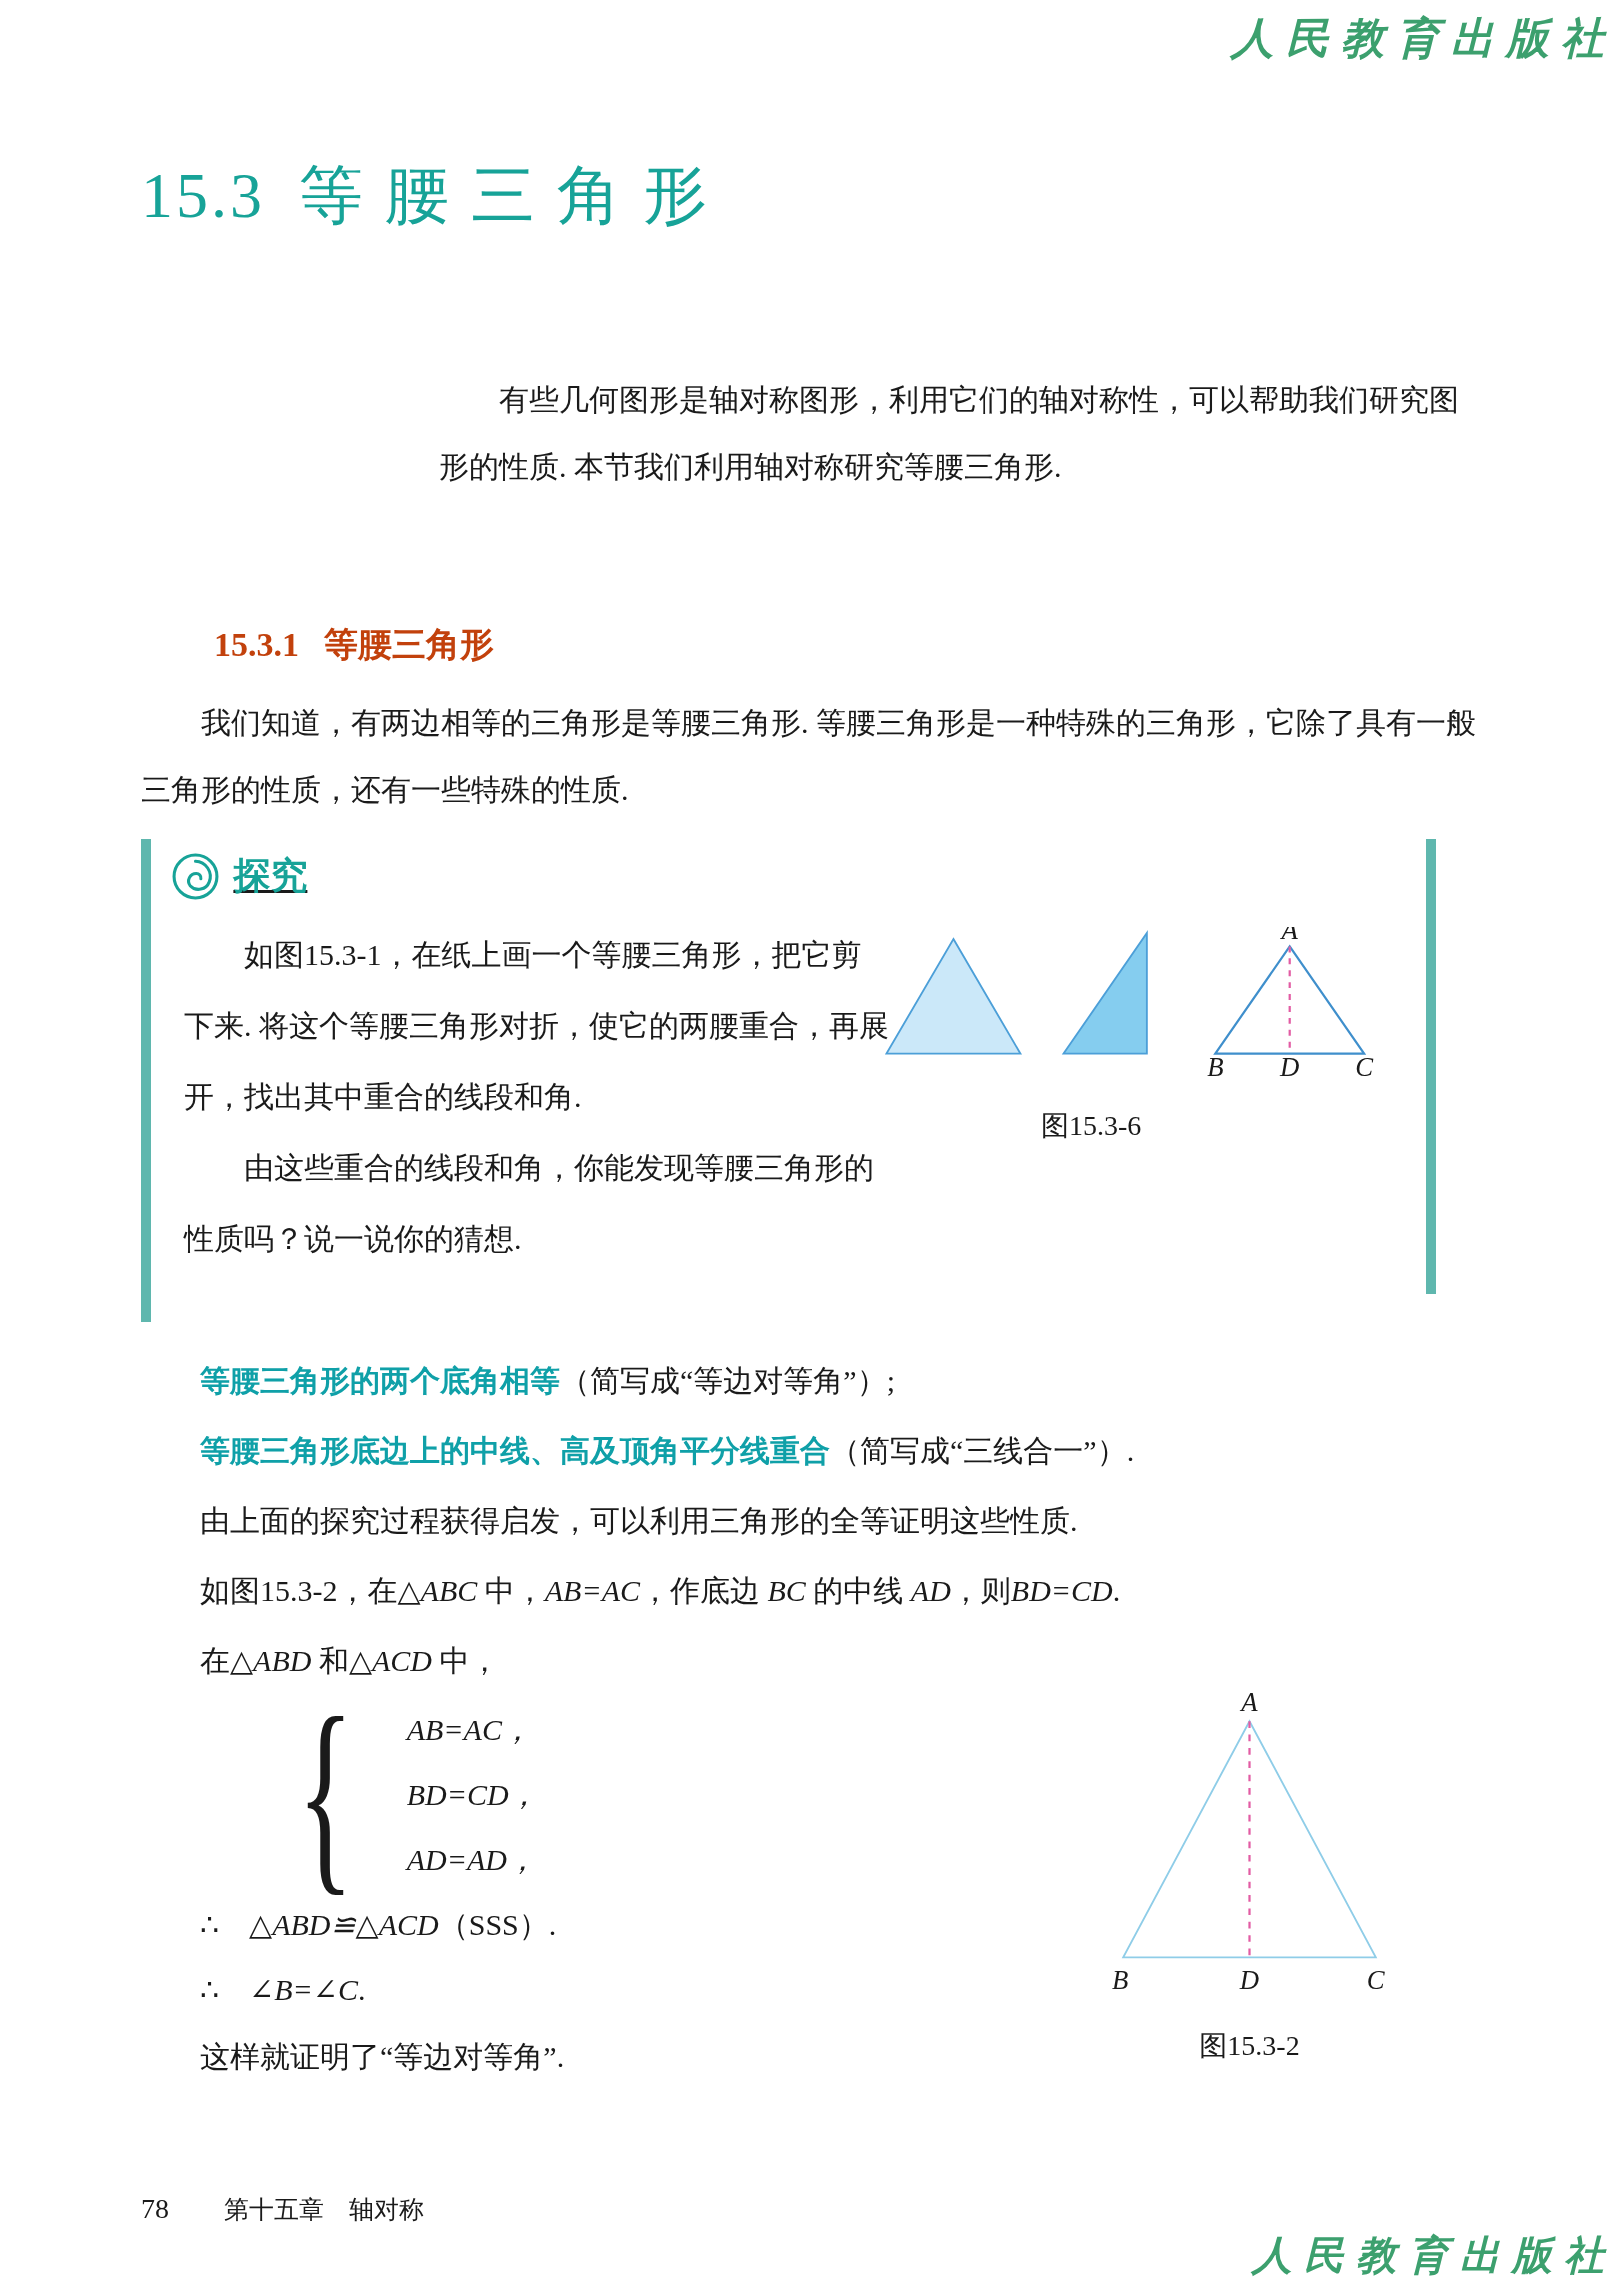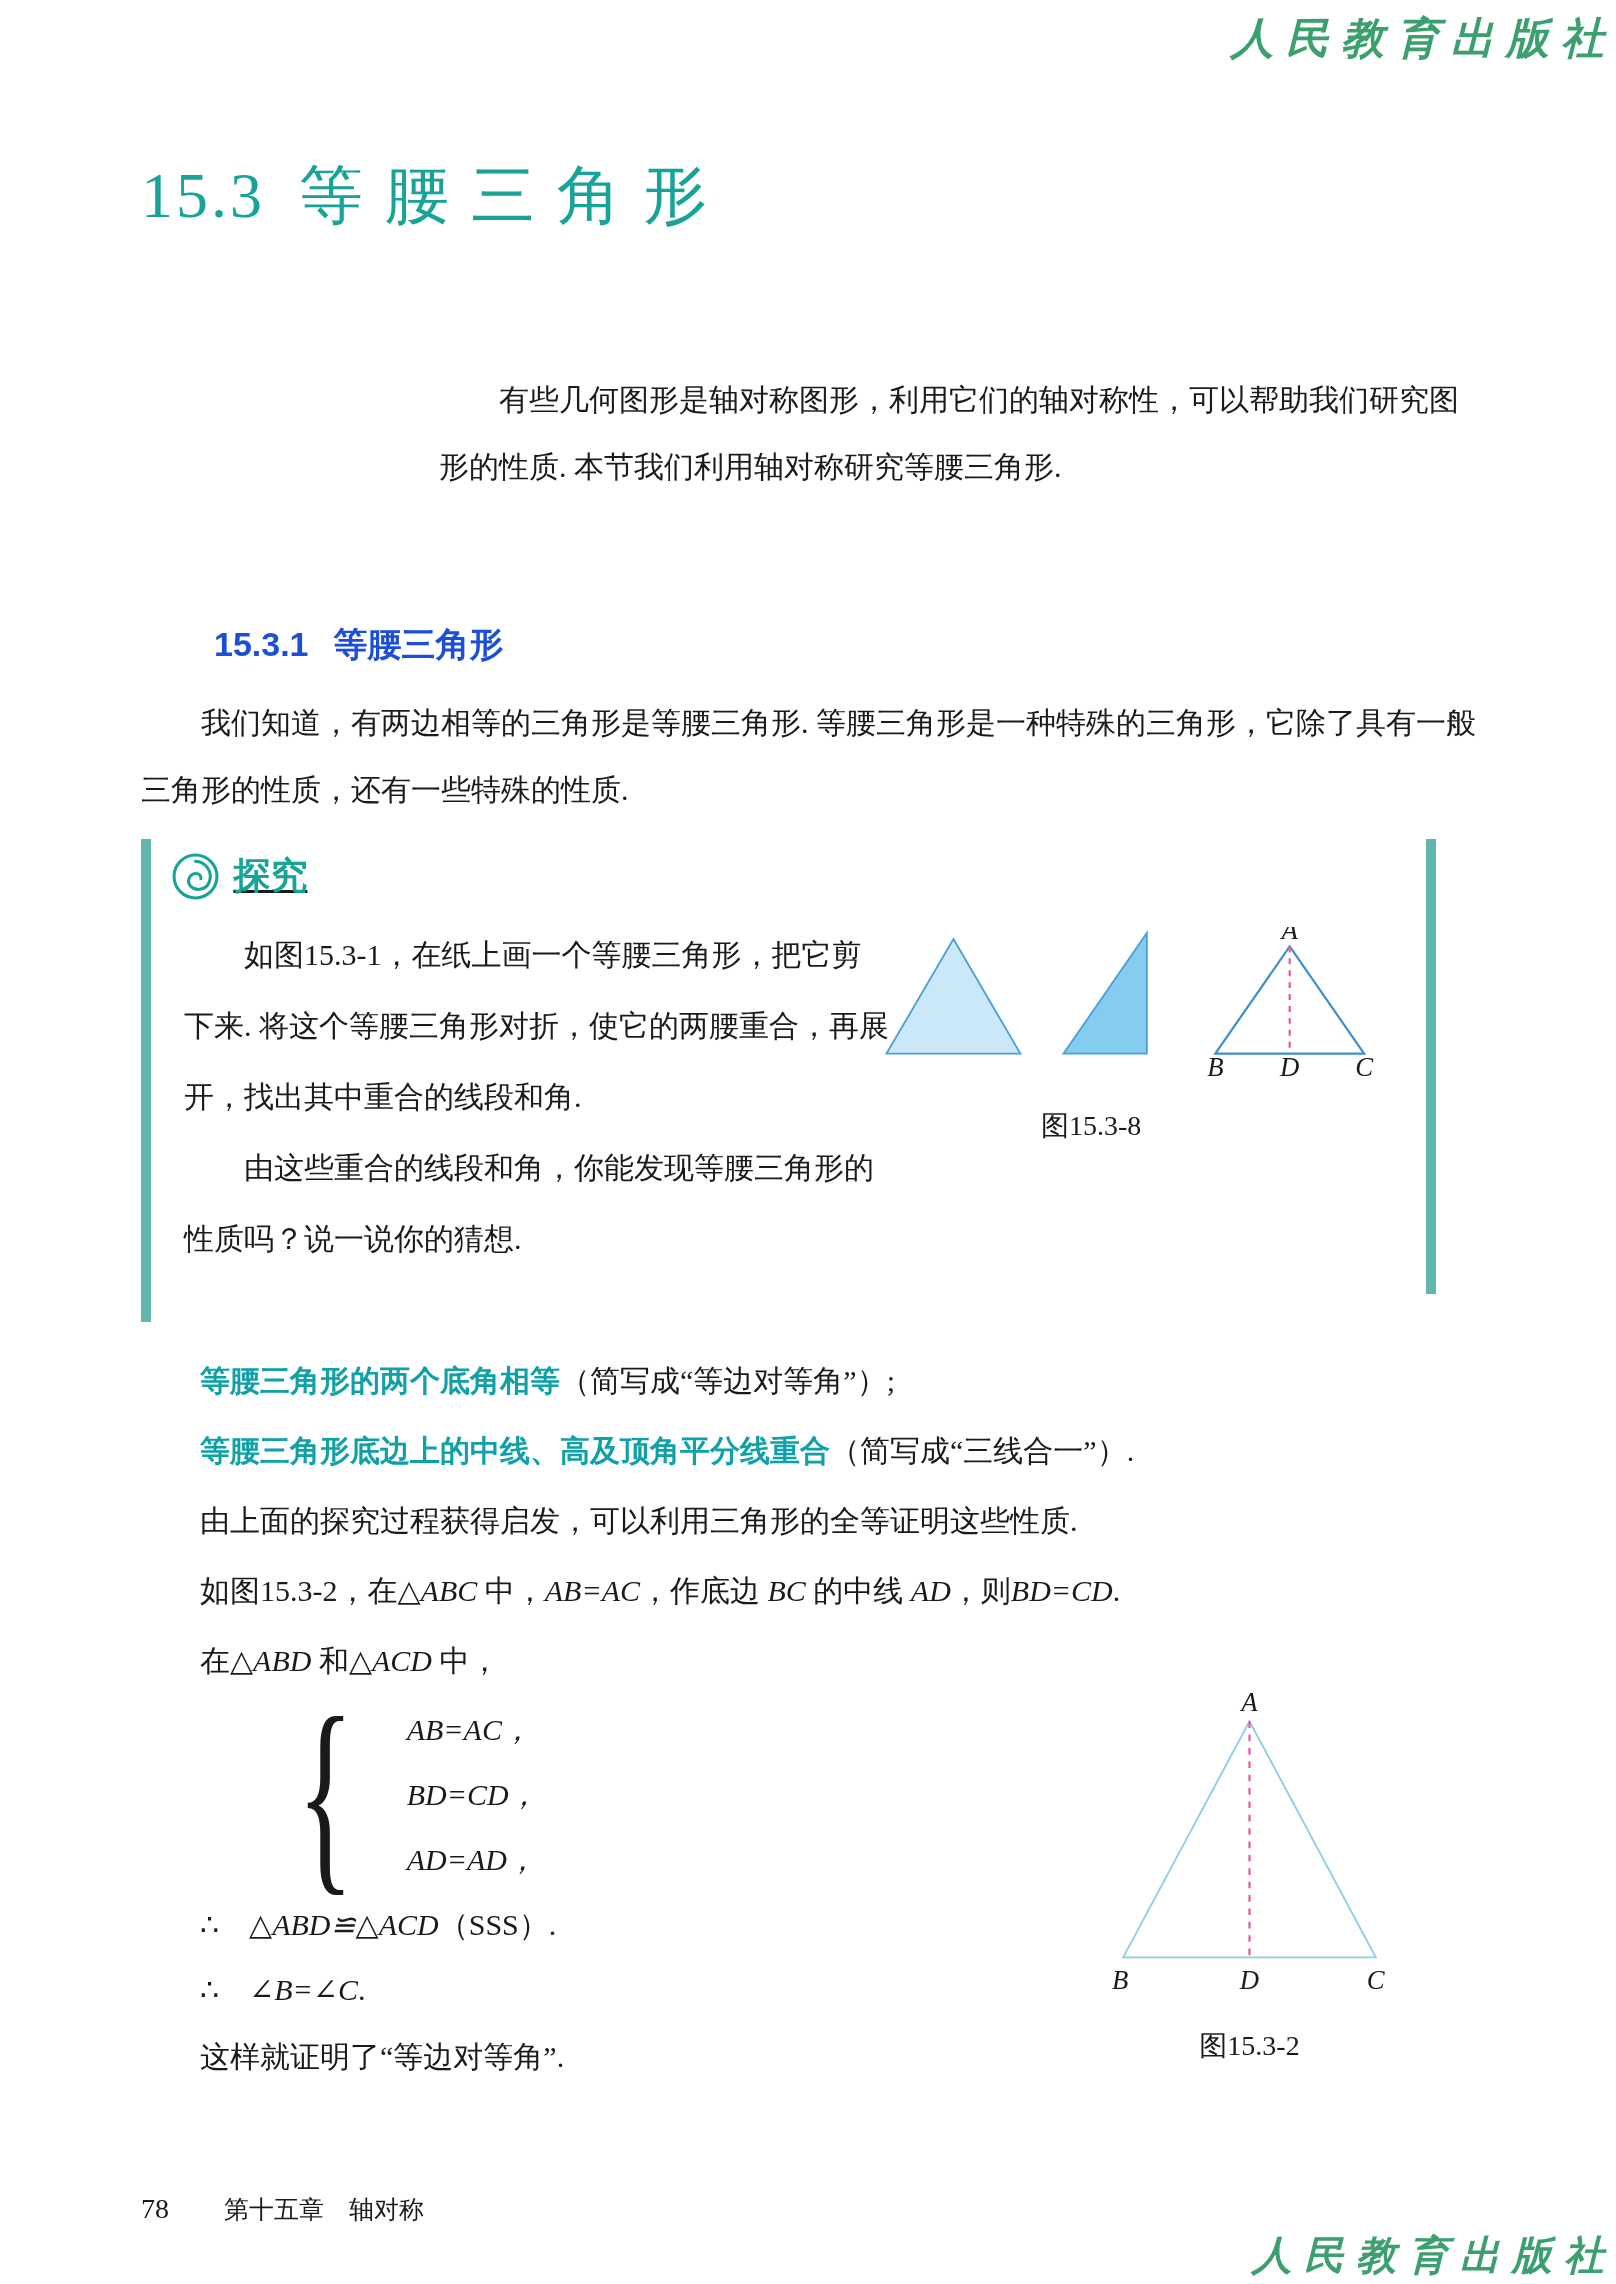--- a/index.html
+++ b/index.html
@@ -15,21 +15,21 @@
 
   .section-title { position:absolute; left:141px; top:152px; color:#17a398;
                    font-weight:normal; font-family:"Liberation Serif",serif; }
   .title-num  { font-size:64px; letter-spacing:3px; }
   .title-text { font-size:64px; letter-spacing:22px; margin-left:34px; }
 
   .intro { position:absolute; left:439px; top:366px; width:1041px;
            font-size:30px; line-height:67px; text-indent:2em; }
 
   .subsection { position:absolute; left:214px; top:622px; font-size:34px; font-weight:bold;
-                font-family:Liberation Sans, sans-serif; color:#1d4ed8; }
+                font-family:Liberation Serif, serif; color:#c2410c; }
   .subsection .subsection-text { margin-left:25px; }
 
   .para-know { position:absolute; left:141px; top:689px; width:1339px;
                font-size:30px; line-height:67px; text-indent:2em; }
 
   .explore { position:absolute; left:141px; top:839px; width:1296px; height:483px; }
   .bar-left  { position:absolute; left:0; top:0; width:10.4px; height:483px; background:#5fb7ae; }
   .bar-right { position:absolute; left:1426px; top:839px; width:10.4px; height:455px; background:#5fb7ae; }
 
   .explore-head { position:absolute; left:30px; top:12px; display:flex; align-items:center;text-decoration:underline; }
@@ -108,21 +108,21 @@
       <svg width="491" height="152" viewBox="0 0 660 204">
         <polygon points="92,16 182,170 2,170" fill="#cbe8f9" stroke="#4c9fd8" stroke-width="2.5"></polygon>
         <polygon points="352,8 352,170 240,170" fill="#85cdef" stroke="#4c9fd8" stroke-width="2.5"></polygon>
         <polygon points="544,26 644,170 444,170" fill="#ffffff" stroke="#3f8fcc" stroke-width="3"></polygon>
         <line x1="544" y1="26" x2="544" y2="170" stroke="#e25ca4" stroke-width="3" stroke-dasharray="8 8"></line>
         <text class="vlabel" x="544" y="16" text-anchor="middle">A</text>
         <text class="vlabel" x="444" y="200" text-anchor="middle">B</text>
         <text class="vlabel" x="544" y="200" text-anchor="middle">D</text>
         <text class="vlabel" x="644" y="200" text-anchor="middle">C</text>
       </svg>
-      <div class="fig-caption">图15.3-8</div>
+      <div class="fig-caption">图15.3-6</div>
     </div>
   </div>
 
   <div class="bar-right"></div>
 
   <div class="body-block">
     <div class="line indent"><span class="teal-strong">等腰三角形的两个底角相等</span><span>（简写成“等边对等角”）;</span></div>
     <div class="line indent"><span class="teal-strong">等腰三角形底边上的中线、高及顶角平分线重合</span><span>（简写成“三线合一”）.</span></div>
     <div class="line indent">由上面的探究过程获得启发，可以利用三角形的全等证明这些性质.</div>
     <div class="line indent"><span>如图15.3-2，在</span><span class="math">△ABC</span><span> 中，</span><span class="math">AB=AC</span><span>，作底边 </span><span class="math">BC</span><span> 的中线 </span><span class="math">AD</span><span>，则</span><span class="math">BD=CD</span><span>.</span></div>

